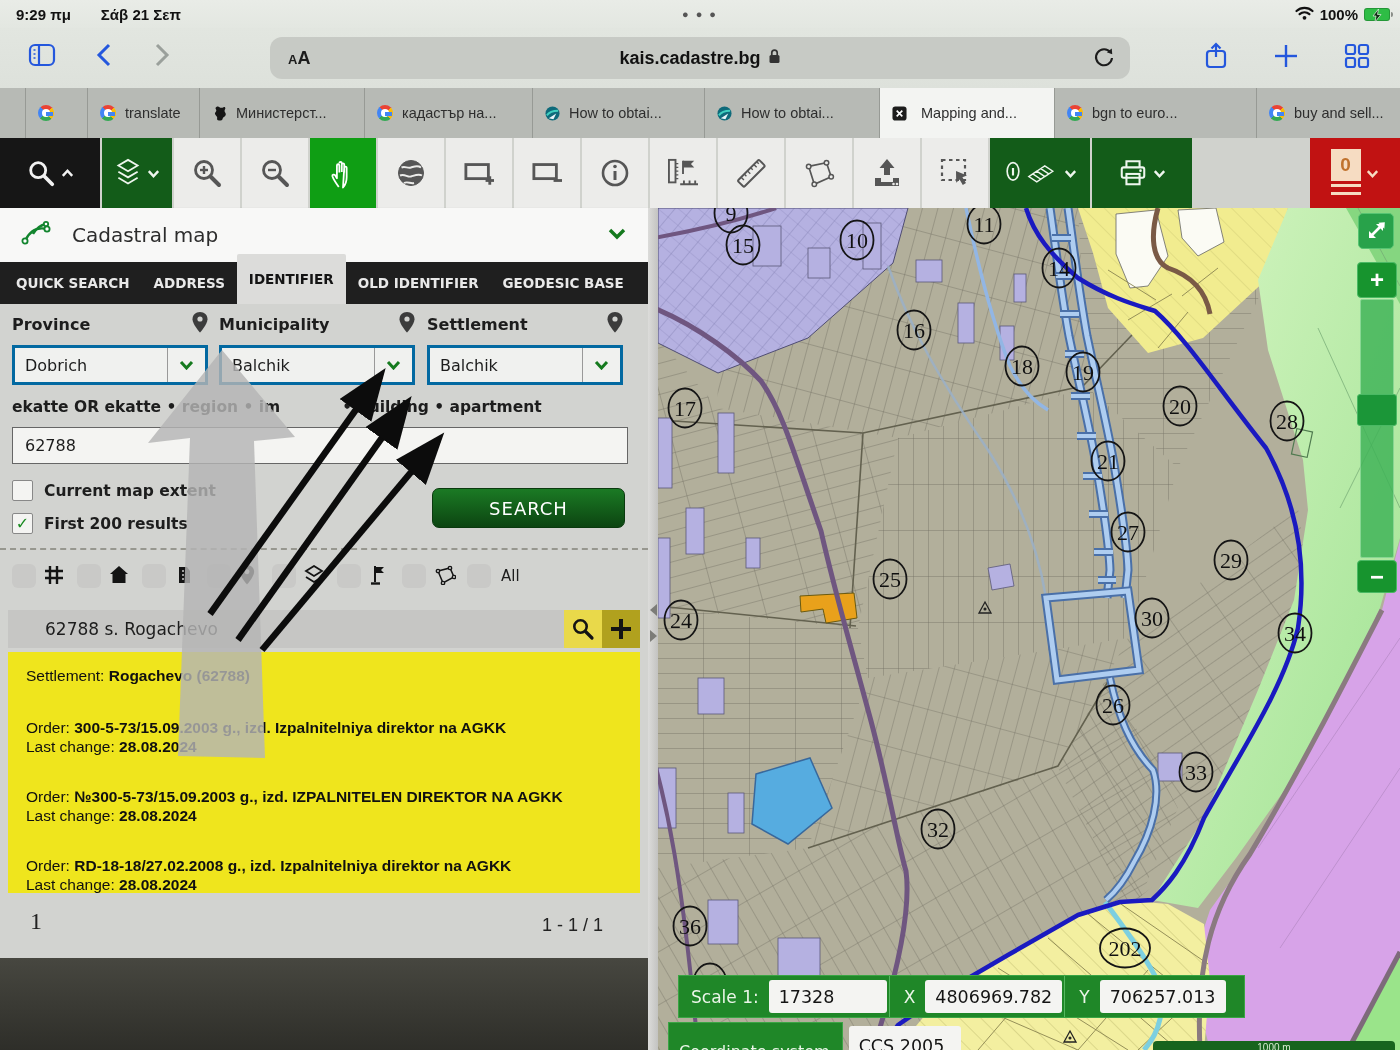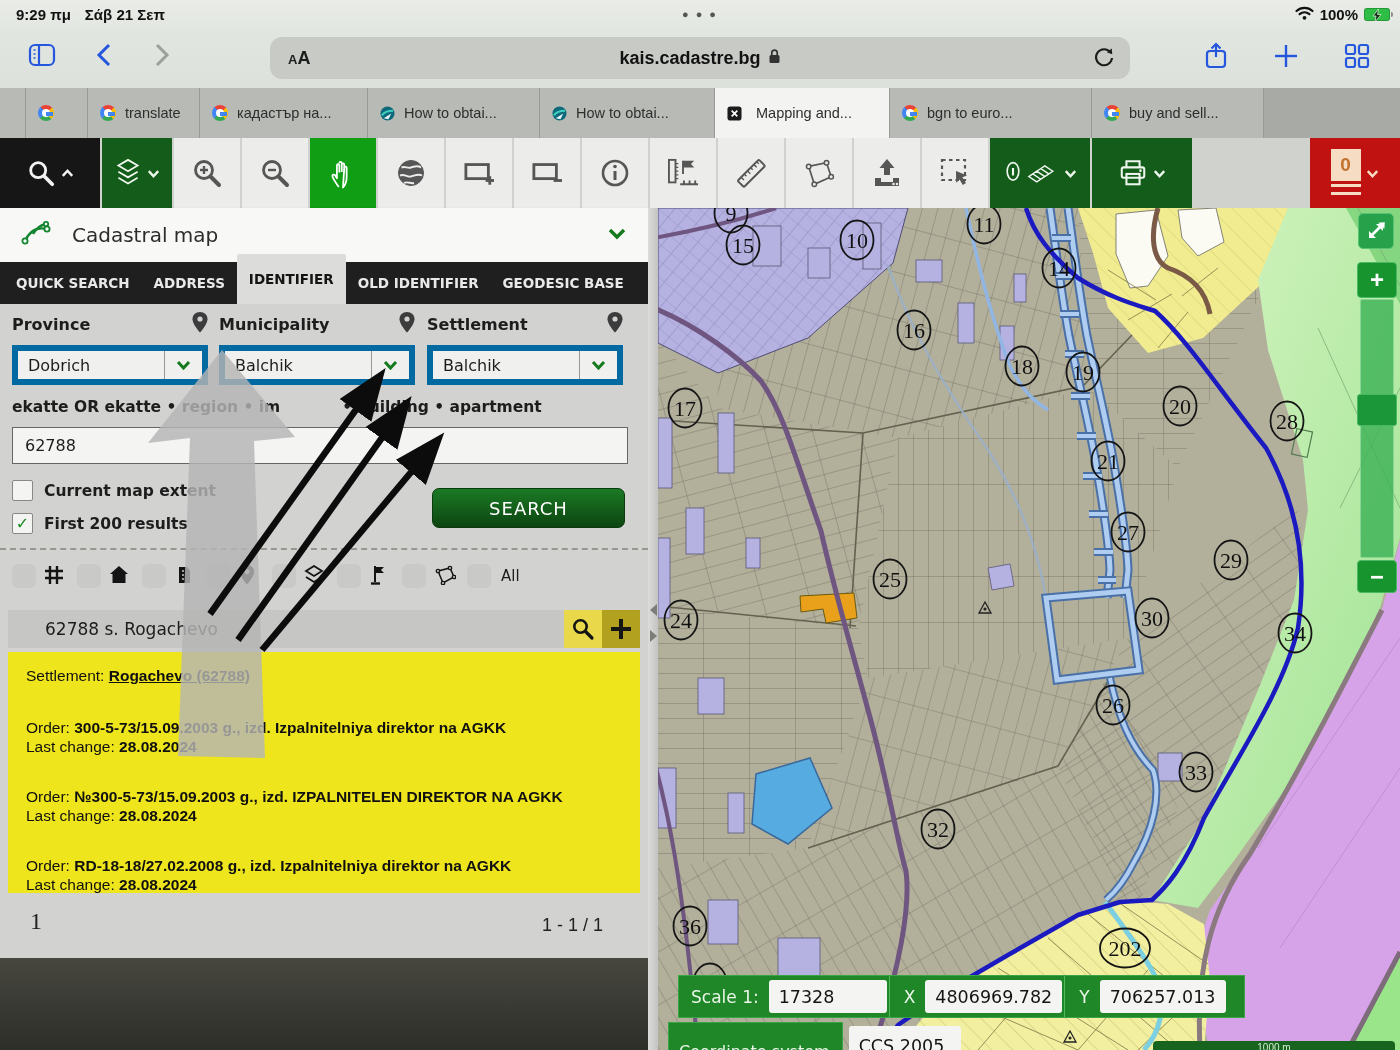--- a/index.html
+++ b/index.html
@@ -4,21 +4,21 @@
 <style>
   * { margin:0; padding:0; box-sizing:border-box; }
   html,body { width:1400px; height:1050px; overflow:hidden; }
   body { font-family:"Liberation Sans", sans-serif; background:#d2d3d0; }
   .screen { position:relative; width:1400px; height:1050px; overflow:hidden; }
 
   
   .statusbar { position:absolute; top:0; left:0; right:0; height:28px;
     background:linear-gradient(#e9ece7,#e3e7e1); display:flex; align-items:center;
     font-size:15px; font-weight:bold; color:#111; }
-  .sb-left { padding-left:16px; display:flex; gap:14px; }
+  .sb-left { padding-left:16px; display:flex; gap:30px; }
   .sb-center { position:absolute; left:0; right:0; text-align:center; color:#555; font-size:11px; letter-spacing:2px; }
   .sb-right { margin-left:auto; padding-right:10px; display:flex; align-items:center; gap:6px; }
   .batt { position:relative; width:26px; height:13px; background:#2ebd45; border-radius:3px; border:1px solid rgba(0,0,0,.2); }
   .batt::after { content:""; position:absolute; right:-4px; top:3.5px; width:2.5px; height:5px; background:#8a8d88; border-radius:0 2px 2px 0; }
   .bolt { position:absolute; left:7px; top:0; }
 
   
   .navbar { position:absolute; top:28px; left:0; right:0; height:60px;
     background:linear-gradient(#e2e6e0,#dde1db); }
   .nav-left { position:absolute; left:28px; top:14px; display:flex; gap:38px; align-items:center; }
@@ -72,21 +72,21 @@
   .p-chevron { margin-left:auto; margin-right:22px; }
   .p-tabs { position:absolute; top:54px; left:0; right:0; height:42px; background:#1f1f1f;
     display:flex; align-items:flex-end; gap:0; padding-left:4px; }
   .ptab { font-family:"DejaVu Sans",sans-serif; font-size:13.5px; font-weight:bold; color:#e9e9e9;
     padding:0 12px; height:42px; display:flex; align-items:center; cursor:pointer; }
   .ptab.active { background:#dcdcda; color:#141414; height:50px; margin-top:-8px; border-radius:2px 2px 0 0; }
 
   .fieldcol { position:absolute; width:196px;text-align:center; }
   .flabel-row { display:flex; justify-content:space-between; align-items:center;
     font-family:"DejaVu Sans",sans-serif; font-size:16px; font-weight:bold; color:#1d1d1d; }
-  .dd { position:absolute; width:196px; height:40px; background:#f0f1ef; border:6px solid #0369a1;
+  .dd { position:absolute; width:196px; height:40px; background:#f0f1ef; border:3px solid #0369a1;
     display:flex; align-items:center; }
   .dd-val { font-family:"DejaVu Sans",sans-serif; font-size:16px; color:#1c1c1c; padding-left:10px; }
   .dd-cap { margin-left:auto; width:38px; height:100%; border-left:1px solid #999;
     display:flex; align-items:center; justify-content:center; }
   .eklabel { position:absolute; top:190px; left:12px; font-family:"DejaVu Sans",sans-serif;
     font-size:15.5px; font-weight:bold; color:#1d1d1d; }
   .eklabel .part2 { margin-left:62px; }
   .idinput { position:absolute; top:219px; left:12px; width:616px; height:37px; background:#f4f4f2;
     border:1px solid #666; font-family:"DejaVu Sans",sans-serif; font-size:16px; color:#1c1c1c;
     display:flex; align-items:center; padding-left:12px; }
@@ -102,21 +102,21 @@
   .fcb { width:24px; height:24px; background:#c9c9c7; border-radius:6px; flex:none; }
   .ficon { width:22px; height:22px; color:#141414; margin-right:3px; flex:none; }
   .all-label { font-family:"DejaVu Sans",sans-serif; font-size:15px; color:#1d1d1d; margin-left:2px; }
   .resultbar { position:absolute; top:402px; left:8px; right:8px; height:38px; background:#c6c6c4;
     display:flex; align-items:center; }
   .result-text { font-family:"DejaVu Sans",sans-serif; font-size:17px; color:#1d1d1d; padding-left:37px; }
   .res-search { margin-left:auto; width:38px; height:38px; background:#e9d94a; display:flex; align-items:center; justify-content:center; }
   .res-plus { width:38px; height:38px; background:#b1a11e; display:flex; align-items:center; justify-content:center; }
   .yellowbox { position:absolute; top:444px; left:8px; right:8px; height:241px; background:#efe51d;
     padding:14px 18px; font-size:15.5px; color:#101010; line-height:19px; }
-  .yb-line b { font-weight:bold;text-decoration:underline; }
+  .yb-line b { font-weight:bold; }
   .order-block { margin-top:31px; }
   .order-block:first-of-type { margin-top:33px; }
   .pag-page { position:absolute; top:700px; left:30px; font-family:"Liberation Serif",serif; font-size:24px; color:#222; }
   .pag-range { position:absolute; top:707px; right:45px; font-size:18px; color:#222; }
   .p-bottom { position:absolute; top:750px; left:0; right:0; bottom:0; background:linear-gradient(#474740,#2e2e29); }
   .annot { position:absolute; inset:0; z-index:60; pointer-events:none; }
 
   
   .coordbar { position:absolute; left:20px; top:767px; width:567px; height:43px; z-index:20;
     background:#1f8728; border:1px solid #3aa544; display:flex; align-items:center;
@@ -225,20 +225,26 @@
       <div class="tab" style="width: 26px;">
         <span></span>
       </div>
       <div class="tab" style="width: 62px;">
         <span class="gfav"></span>
         <span></span>
       </div>
       <div class="tab" style="width: 112px;">
         <span class="gfav"></span>
         <span>translate</span>
+      </div>
+      <div class="tab" style="width: 165px;">
+        <svg width="15" height="16" viewBox="0 0 16 16">
+          <path d="M6 1c2 0 2 1.5 4 1.5S13 1 14 2s-1 2.5-.6 4 1.8 2.3 1.2 4-2.3 1.8-3 3.4c-.6 1.4-.3 2.6-2.6 2.6H7.5c-2 0-2.3-1.2-2-2.6C6 11.8 4 11 3.3 9.4 2.6 7.8 4.2 7 4.6 5.6 5 4.2 3 3 4 2s2-1 2-1z" fill="#161616"></path>
+        </svg>
+        <span>Министерст...</span>
       </div>
       <div class="tab" style="width: 168px;">
         <span class="gfav"></span>
         <span>кадастър на...</span>
       </div>
       <div class="tab" style="width: 172px;">
         <svg width="15" height="15" viewBox="0 0 16 16">
           <circle cx="8" cy="8" r="7.5" fill="#0e6a7a"></circle>
           <path d="M2 10c2-3 6-5 12-5" stroke="#3fd0c0" stroke-width="2" fill="none"></path>
           <path d="M4 13l8-5-3 6z" fill="#e8f4f8"></path>

